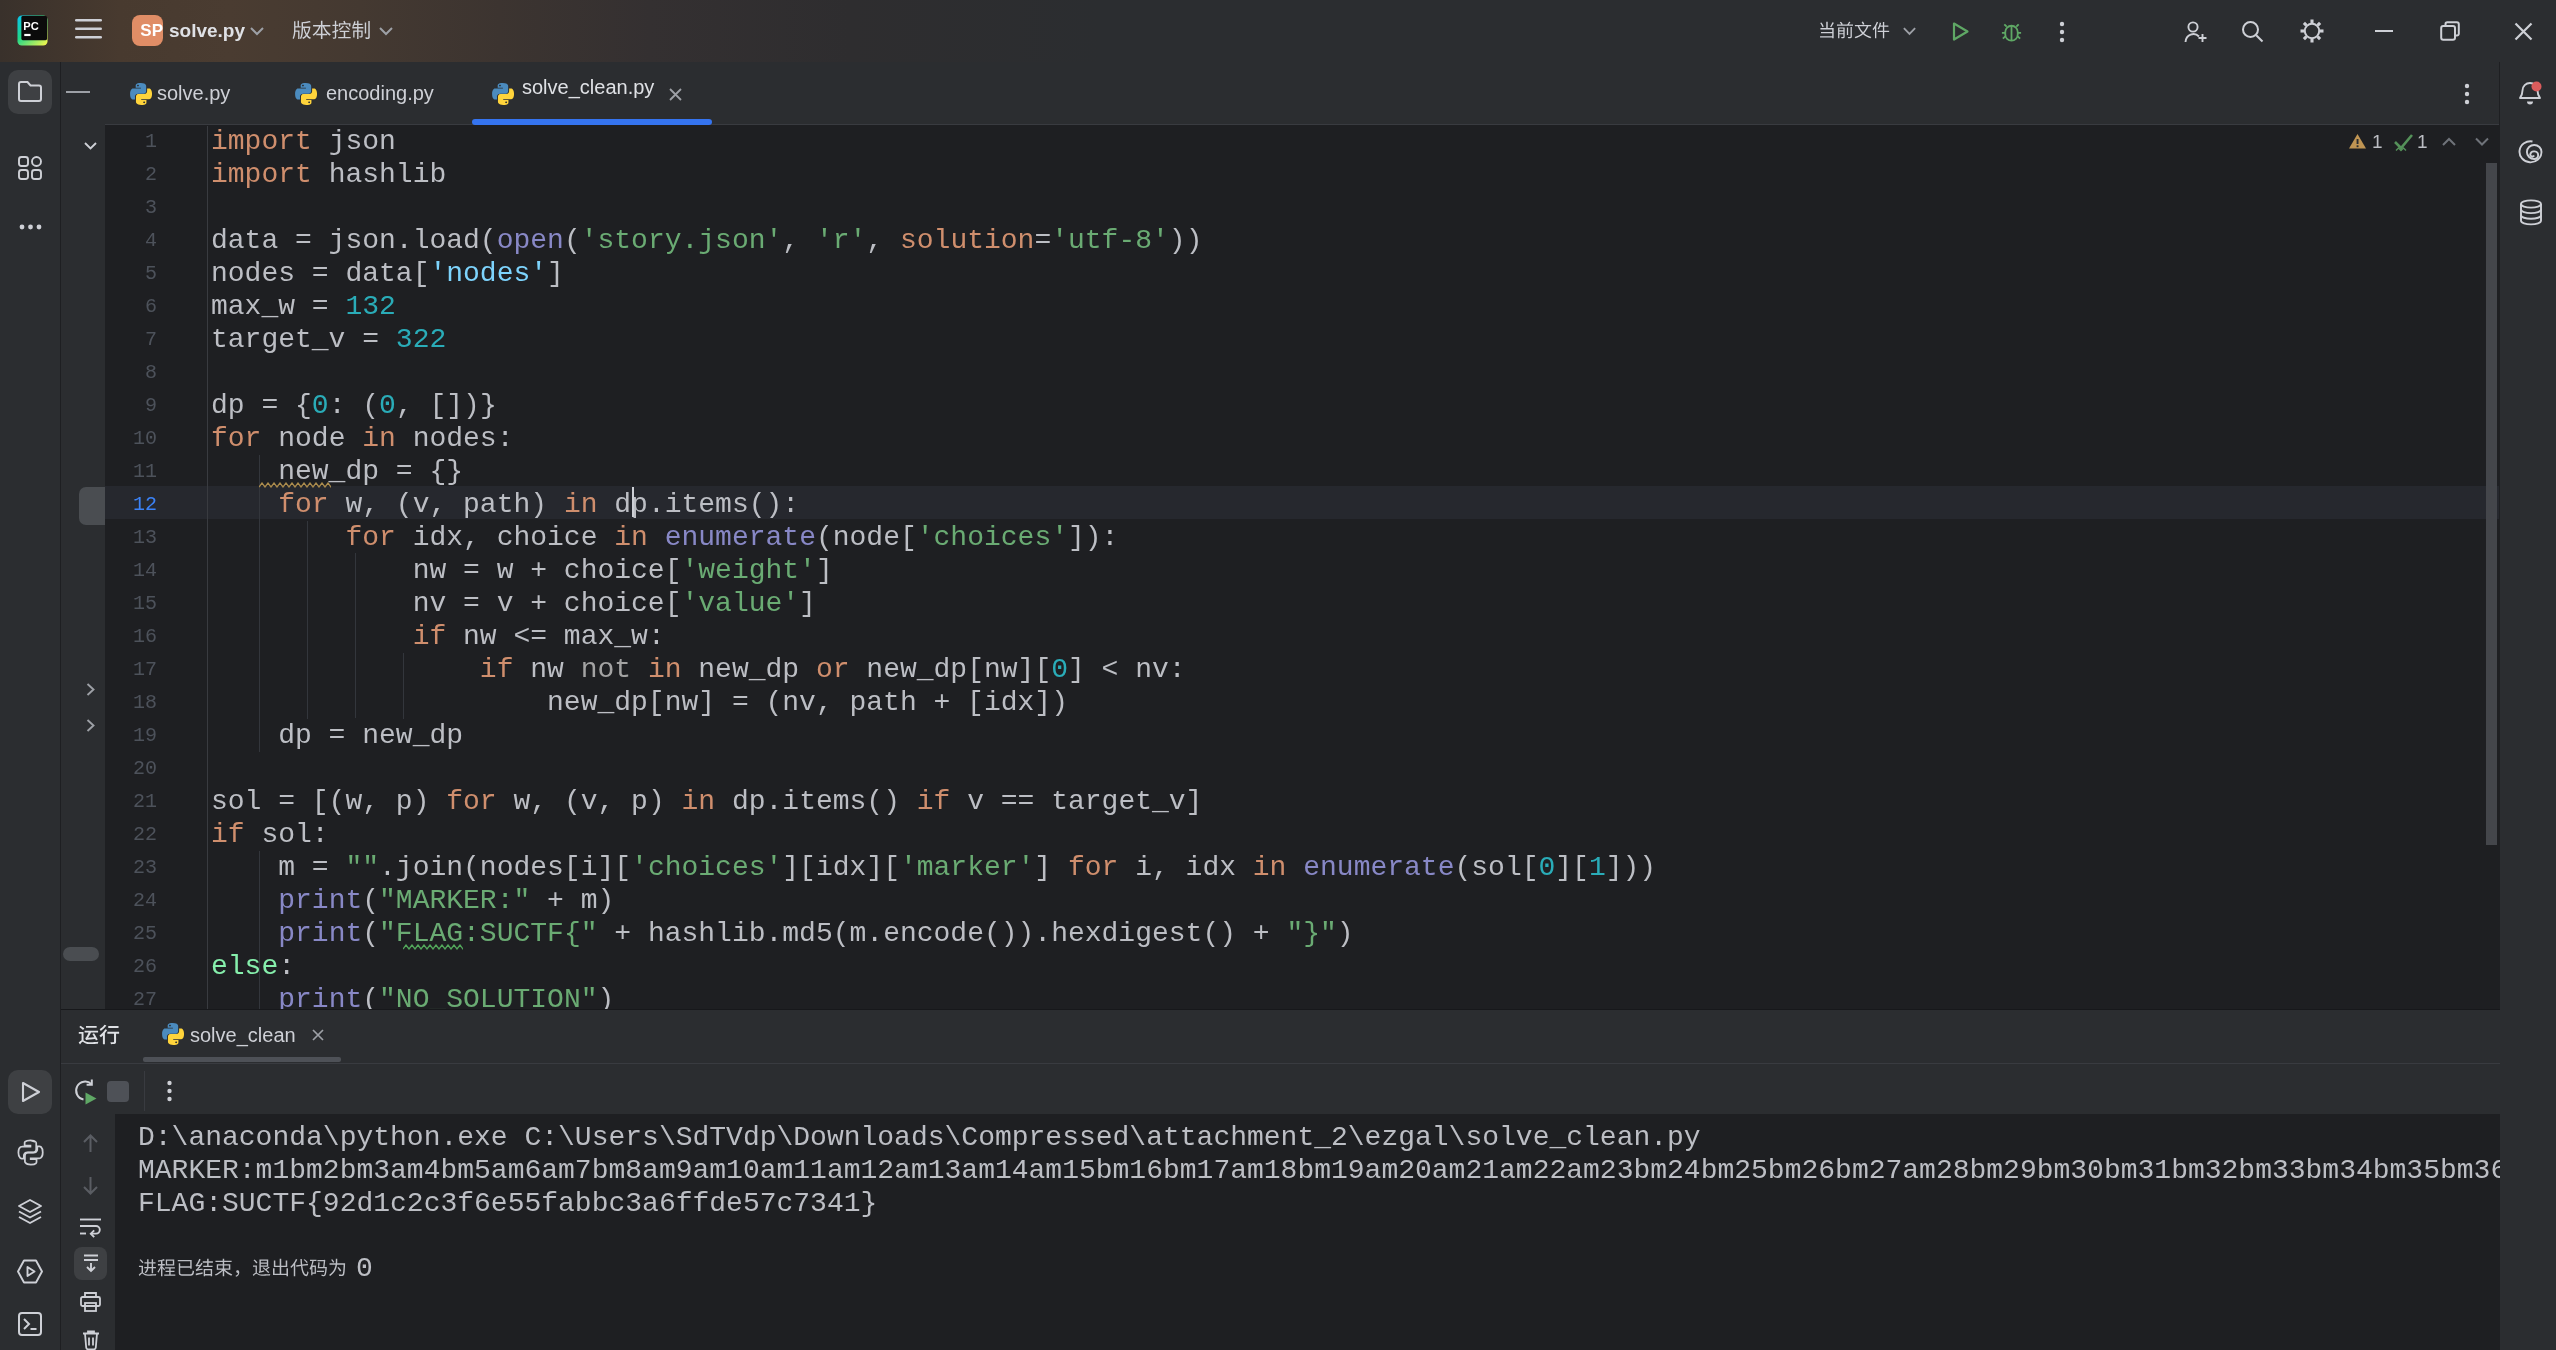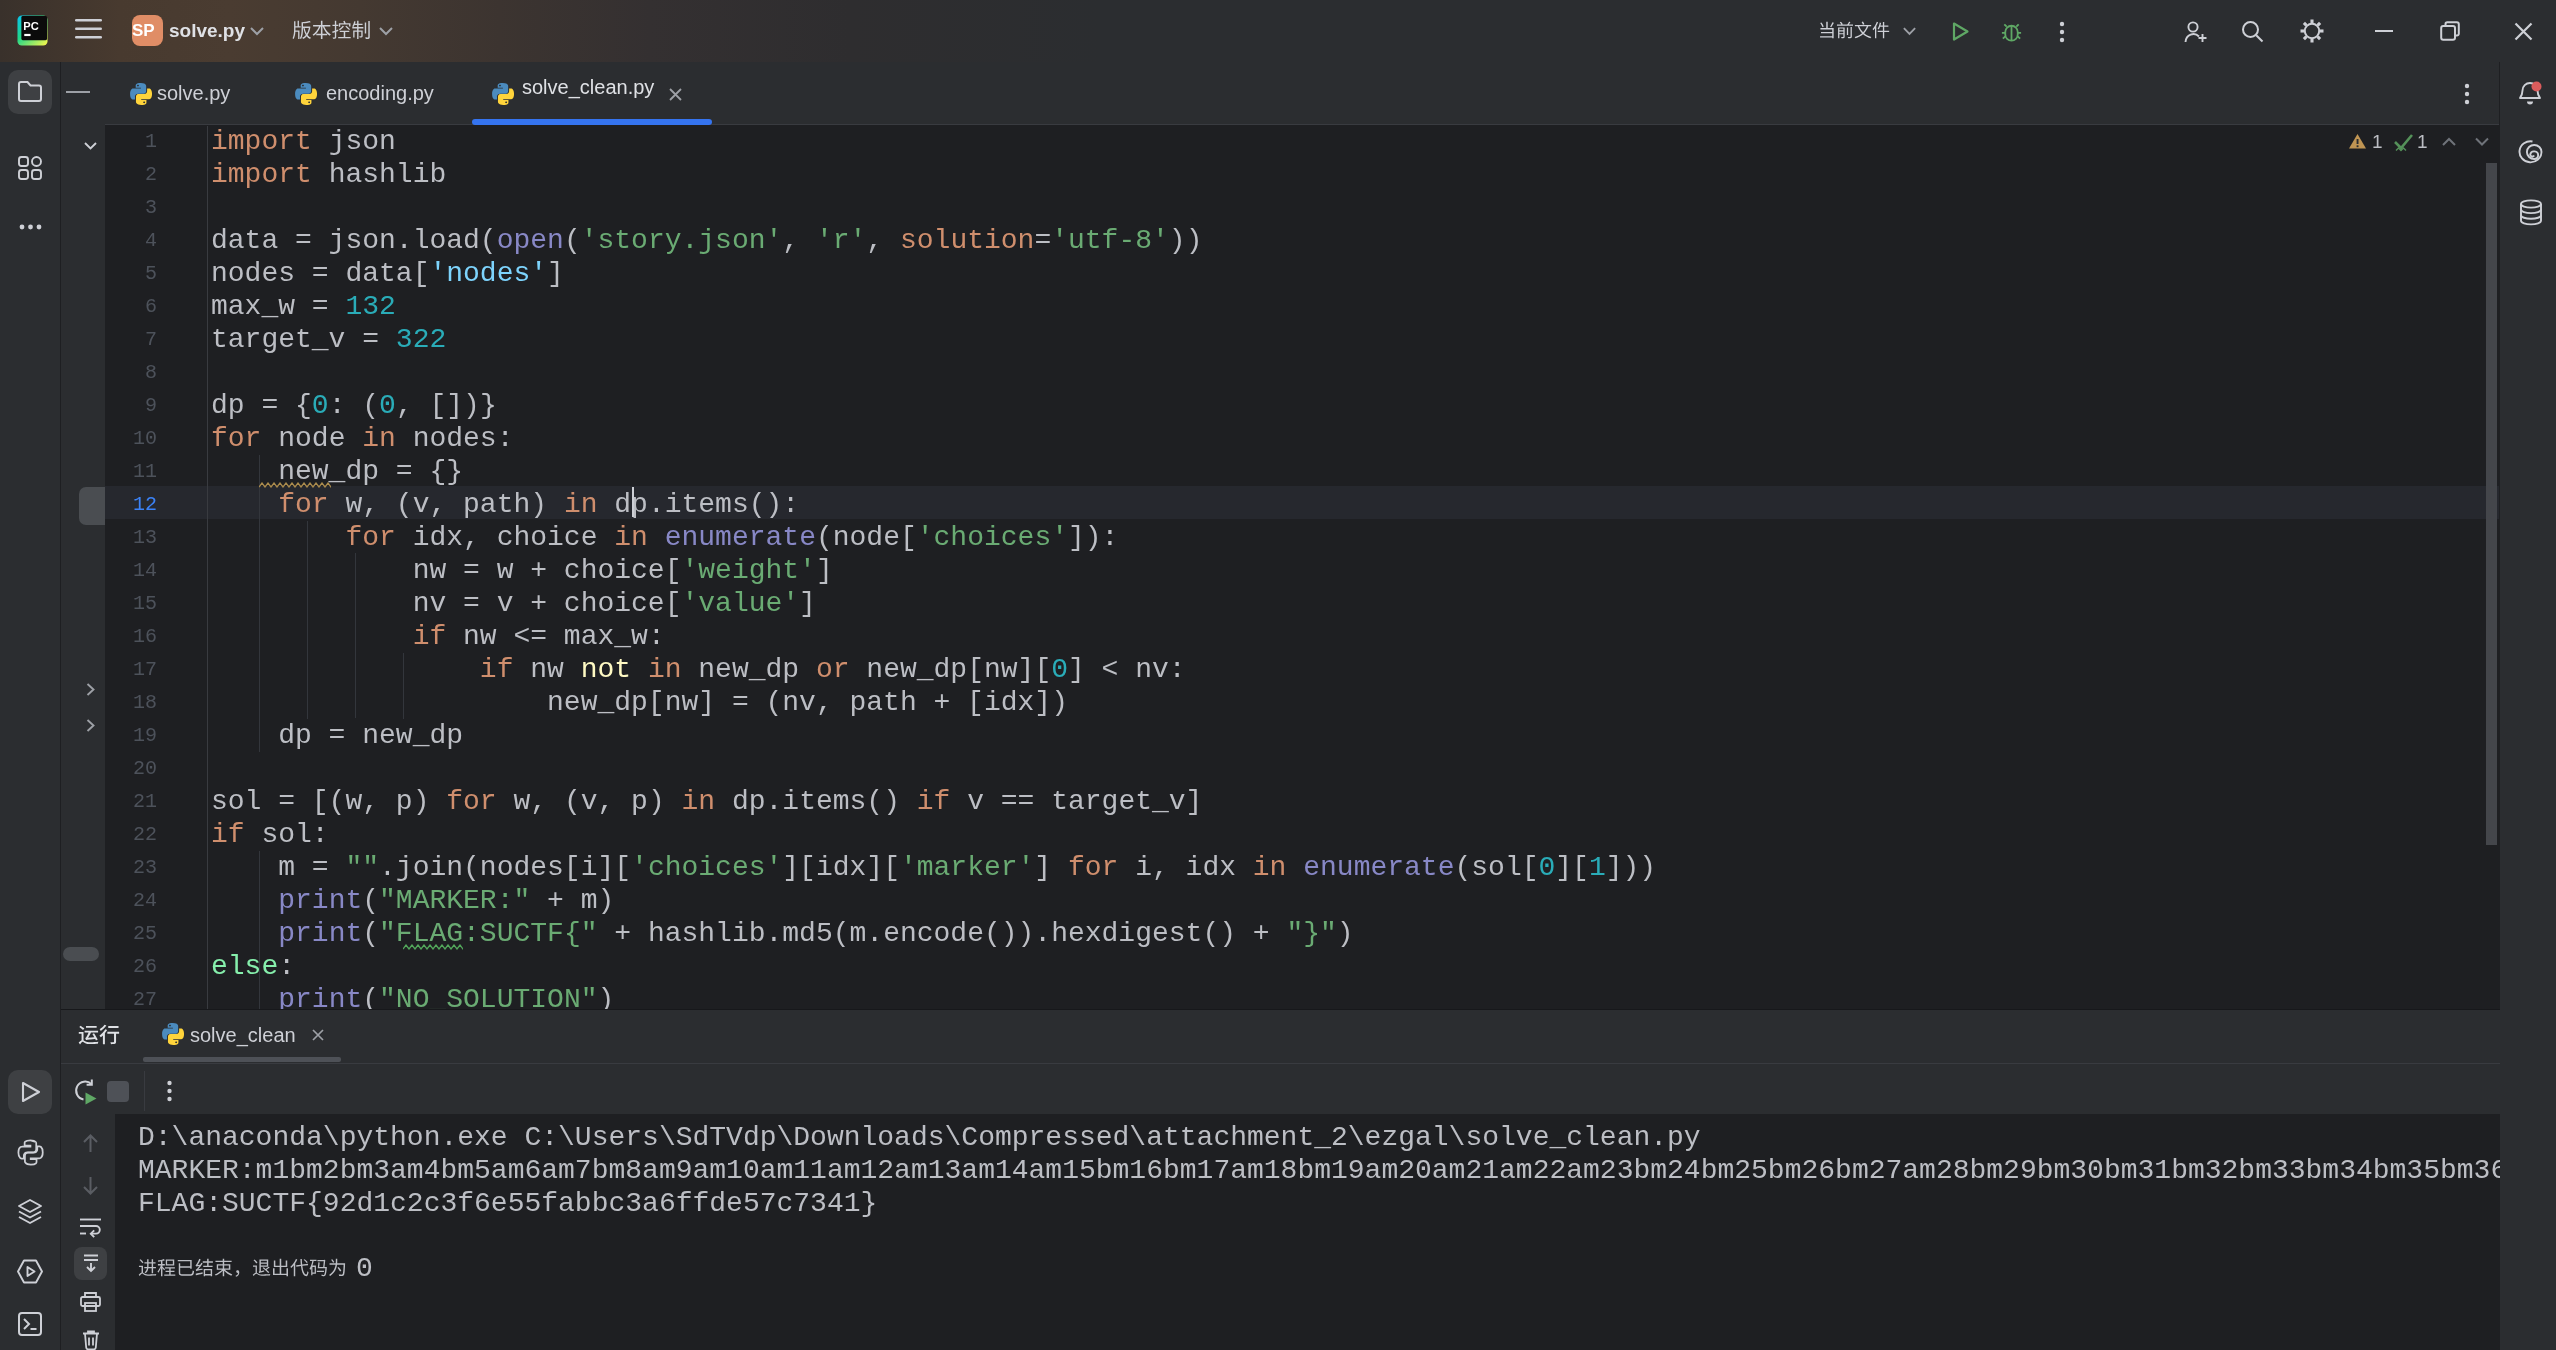--- a/index.html
+++ b/index.html
@@ -26,21 +26,21 @@
  <rect x="15" y="39" width="13" height="4.5" fill="#fff"></rect>
 </svg>
 <svg class="abs" style="left:75px;top:18px" width="28" height="26" viewBox="0 0 28 26">
  <g fill="#CED0D6">
       <rect y="1" width="27" height="2.6" rx="1.3"></rect>
       <rect y="9.5" width="27" height="2.6" rx="1.3"></rect>
       <rect y="18" width="27" height="2.6" rx="1.3"></rect>
     </g>
 </svg>
 <div class="abs" style="left:132px;top:15px;width:31px;height:31px;border-radius:8px;background:#E08D66"></div>
-<div class="abs" style="left:132px;top:15px;width:31px;height:32px;line-height:32px;text-align:left;font-size:17px;font-weight:bold;color:#fff">SP</div>
+<div class="abs" style="left:132px;top:15px;width:31px;height:32px;line-height:32px;text-align:right;font-size:17px;font-weight:bold;color:#fff">SP</div>
 <div class="abs" style="left:169px;top:0;height:62px;line-height:62px;font-size:19px;font-weight:bold;color:#DFE1E5">solve.py</div>
 <svg class="abs" style="left:249px;top:25px" width="16" height="12" viewBox="0 0 16 12">
     <path d="M2 3 l6 6 6-6" fill="none" stroke="#9DA0A6" stroke-width="2"></path>
   </svg>
 <svg style="position:absolute;left:292px;top:20.3px;opacity:1.0" width="79.2" height="19.8" viewBox="0 0 4000 1000">
     <path d="M105 60.0V458.0C105 609.0 96 789.0 30 917.0C47 927.0 72 949.0 84 963.0C143 860.0 164 729.0 171 597.0H309V959.0H378V529.0H173L174 457.0V384.0H439V317.0H351V38.0H282V317.0H174V60.0ZM852 401.0C830 515.0 792 612.0 743 692.0C694 608.0 659 509.0 636 401.0ZM483 108.0V453.0C483 602.0 474 790.0 397 923.0C415 932.0 444 952.0 457 965.0C543 822.0 555 621.0 555 453.0V401.0H576C602 535.0 642 654.0 700 752.0C646 819.0 583 869.0 514 901.0C530 915.0 549 944.0 559 962.0C627 927.0 689 878.0 742 815.0C789 877.0 845 926.0 912 962.0C923 943.0 946 916.0 963 902.0C893 869.0 834 820.0 786 757.0C857 652.0 908 515.0 932 341.0L887 329.0L875 332.0H555V168.0C692 157.0 841 138.0 948 112.0L901 48.0C800 74.0 630 96.0 483 108.0Z M1460 41.0V251.0H1065V327.0H1367C1294 497.0 1170 659.0 1037 740.0C1055 755.0 1080 782.0 1092 801.0C1237 702.0 1366 523.0 1444 327.0H1460V697.0H1226V773.0H1460V960.0H1539V773.0H1772V697.0H1539V327.0H1553C1629 523.0 1758 703.0 1906 799.0C1920 778.0 1946 749.0 1965 734.0C1826 654.0 1700 496.0 1628 327.0H1937V251.0H1539V41.0Z M2695 327.0C2758 384.0 2843 465.0 2884 511.0L2933 462.0C2889 417.0 2804 340.0 2741 286.0ZM2560 287.0C2513 353.0 2440 420.0 2370 465.0C2384 478.0 2408 508.0 2417 522.0C2489 470.0 2572 389.0 2626 311.0ZM2164 39.0V234.0H2043V305.0H2164V544.0C2114 561.0 2068 575.0 2032 586.0L2049 661.0L2164 619.0V864.0C2164 878.0 2159 882.0 2147 882.0C2135 883.0 2096 883.0 2053 882.0C2063 902.0 2072 933.0 2074 951.0C2137 952.0 2177 949.0 2200 938.0C2225 926.0 2234 905.0 2234 864.0V594.0L2342 555.0L2330 486.0L2234 520.0V305.0H2338V234.0H2234V39.0ZM2332 860.0V927.0H2964V860.0H2689V609.0H2893V542.0H2413V609.0H2613V860.0ZM2588 57.0C2602 88.0 2619 128.0 2631 161.0H2367V336.0H2435V227.0H2882V326.0H2954V161.0H2712C2700 126.0 2678 78.0 2658 39.0Z M3676 132.0V686.0H3747V132.0ZM3854 50.0V857.0C3854 873.0 3849 878.0 3834 878.0C3815 879.0 3759 879.0 3700 877.0C3710 900.0 3721 935.0 3725 956.0C3800 956.0 3855 954.0 3885 942.0C3916 928.0 3928 906.0 3928 856.0V50.0ZM3142 64.0C3121 161.0 3087 261.0 3041 328.0C3060 335.0 3093 348.0 3108 356.0C3125 327.0 3142 292.0 3158 253.0H3289V358.0H3045V427.0H3289V529.0H3091V878.0H3159V597.0H3289V959.0H3361V597.0H3500V802.0C3500 813.0 3497 816.0 3486 816.0C3475 817.0 3442 817.0 3400 815.0C3409 834.0 3418 861.0 3421 881.0C3476 881.0 3515 880.0 3538 869.0C3563 857.0 3569 838.0 3569 804.0V529.0H3361V427.0H3604V358.0H3361V253.0H3565V184.0H3361V44.0H3289V184.0H3183C3194 150.0 3204 114.0 3212 78.0Z" fill="#CED0D6"></path>
   </svg>
 <svg class="abs" style="left:378px;top:25px" width="16" height="12" viewBox="0 0 16 12">
     <path d="M2 3 l6 6 6-6" fill="none" stroke="#9DA0A6" stroke-width="2"></path>
   </svg>
@@ -259,21 +259,21 @@
 target_v = <i style="color:#2AACB8">322</i>
 
 dp = {<i style="color:#2AACB8">0</i>: (<i style="color:#2AACB8">0</i>, [])}
 <i style="color:#CF8E6D">for</i> node <i style="color:#CF8E6D">in</i> nodes:
     new_dp = {}
     <i style="color:#CF8E6D">for</i> w, (v, path) <i style="color:#CF8E6D">in</i> dp.items():
         <i style="color:#CF8E6D">for</i> idx, choice <i style="color:#CF8E6D">in</i> <i style="color:#8888C6">enumerate</i>(node[<i style="color:#6AAB73">'choices'</i>]):
             nw = w + choice[<i style="color:#6AAB73">'weight'</i>]
             nv = v + choice[<i style="color:#6AAB73">'value'</i>]
             <i style="color:#CF8E6D">if</i> nw &lt;= max_w:
-                <i style="color:#CF8E6D">if</i> nw <i style="color:#fef9c3">not</i> <i style="color:#CF8E6D">in</i> new_dp <i style="color:#CF8E6D">or</i> new_dp[nw][<i style="color:#2AACB8">0</i>] &lt; nv:
+                <i style="color:#CF8E6D">if</i> nw <i style="color:#a3a3a3">not</i> <i style="color:#CF8E6D">in</i> new_dp <i style="color:#CF8E6D">or</i> new_dp[nw][<i style="color:#2AACB8">0</i>] &lt; nv:
                     new_dp[nw] = (nv, path + [idx])
     dp = new_dp
 
 sol = [(w, p) <i style="color:#CF8E6D">for</i> w, (v, p) <i style="color:#CF8E6D">in</i> dp.items() <i style="color:#CF8E6D">if</i> v == target_v]
 <i style="color:#CF8E6D">if</i> sol:
     m = <i style="color:#6AAB73">""</i>.join(nodes[i][<i style="color:#6AAB73">'choices'</i>][idx][<i style="color:#6AAB73">'marker'</i>] <i style="color:#CF8E6D">for</i> i, idx <i style="color:#CF8E6D">in</i> <i style="color:#8888C6">enumerate</i>(sol[<i style="color:#2AACB8">0</i>][<i style="color:#2AACB8">1</i>]))
     <i style="color:#8888C6">print</i>(<i style="color:#6AAB73">"MARKER:"</i> + m)
     <i style="color:#8888C6">print</i>(<i style="color:#6AAB73">"FLAG:SUCTF{"</i> + hashlib.md5(m.encode()).hexdigest() + <i style="color:#6AAB73">"}"</i>)
 <i style="color:#86efac">else</i>:
     <i style="color:#8888C6">print</i>(<i style="color:#6AAB73">"NO_SOLUTION"</i>)</pre>

